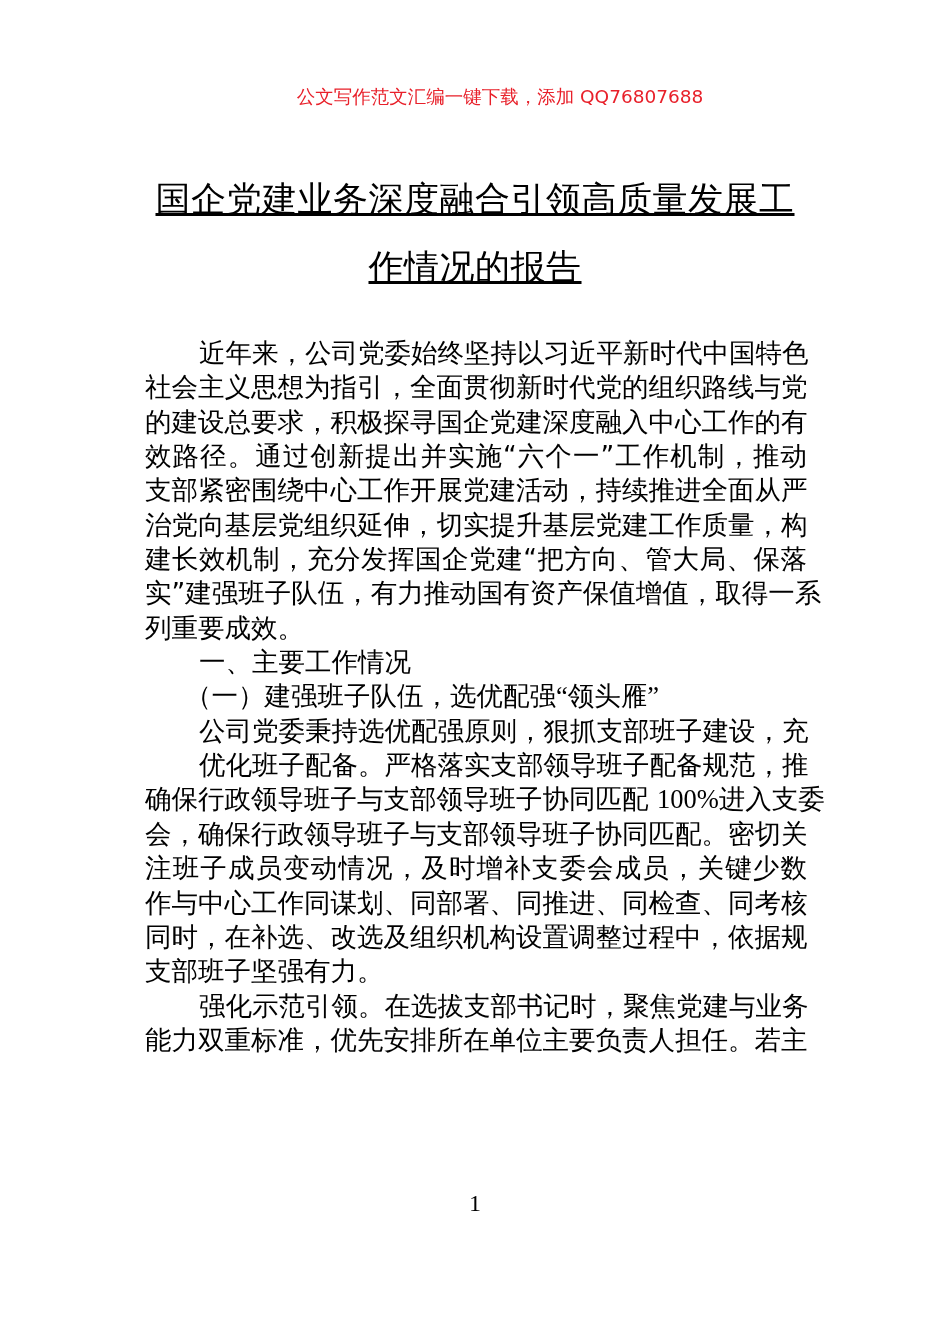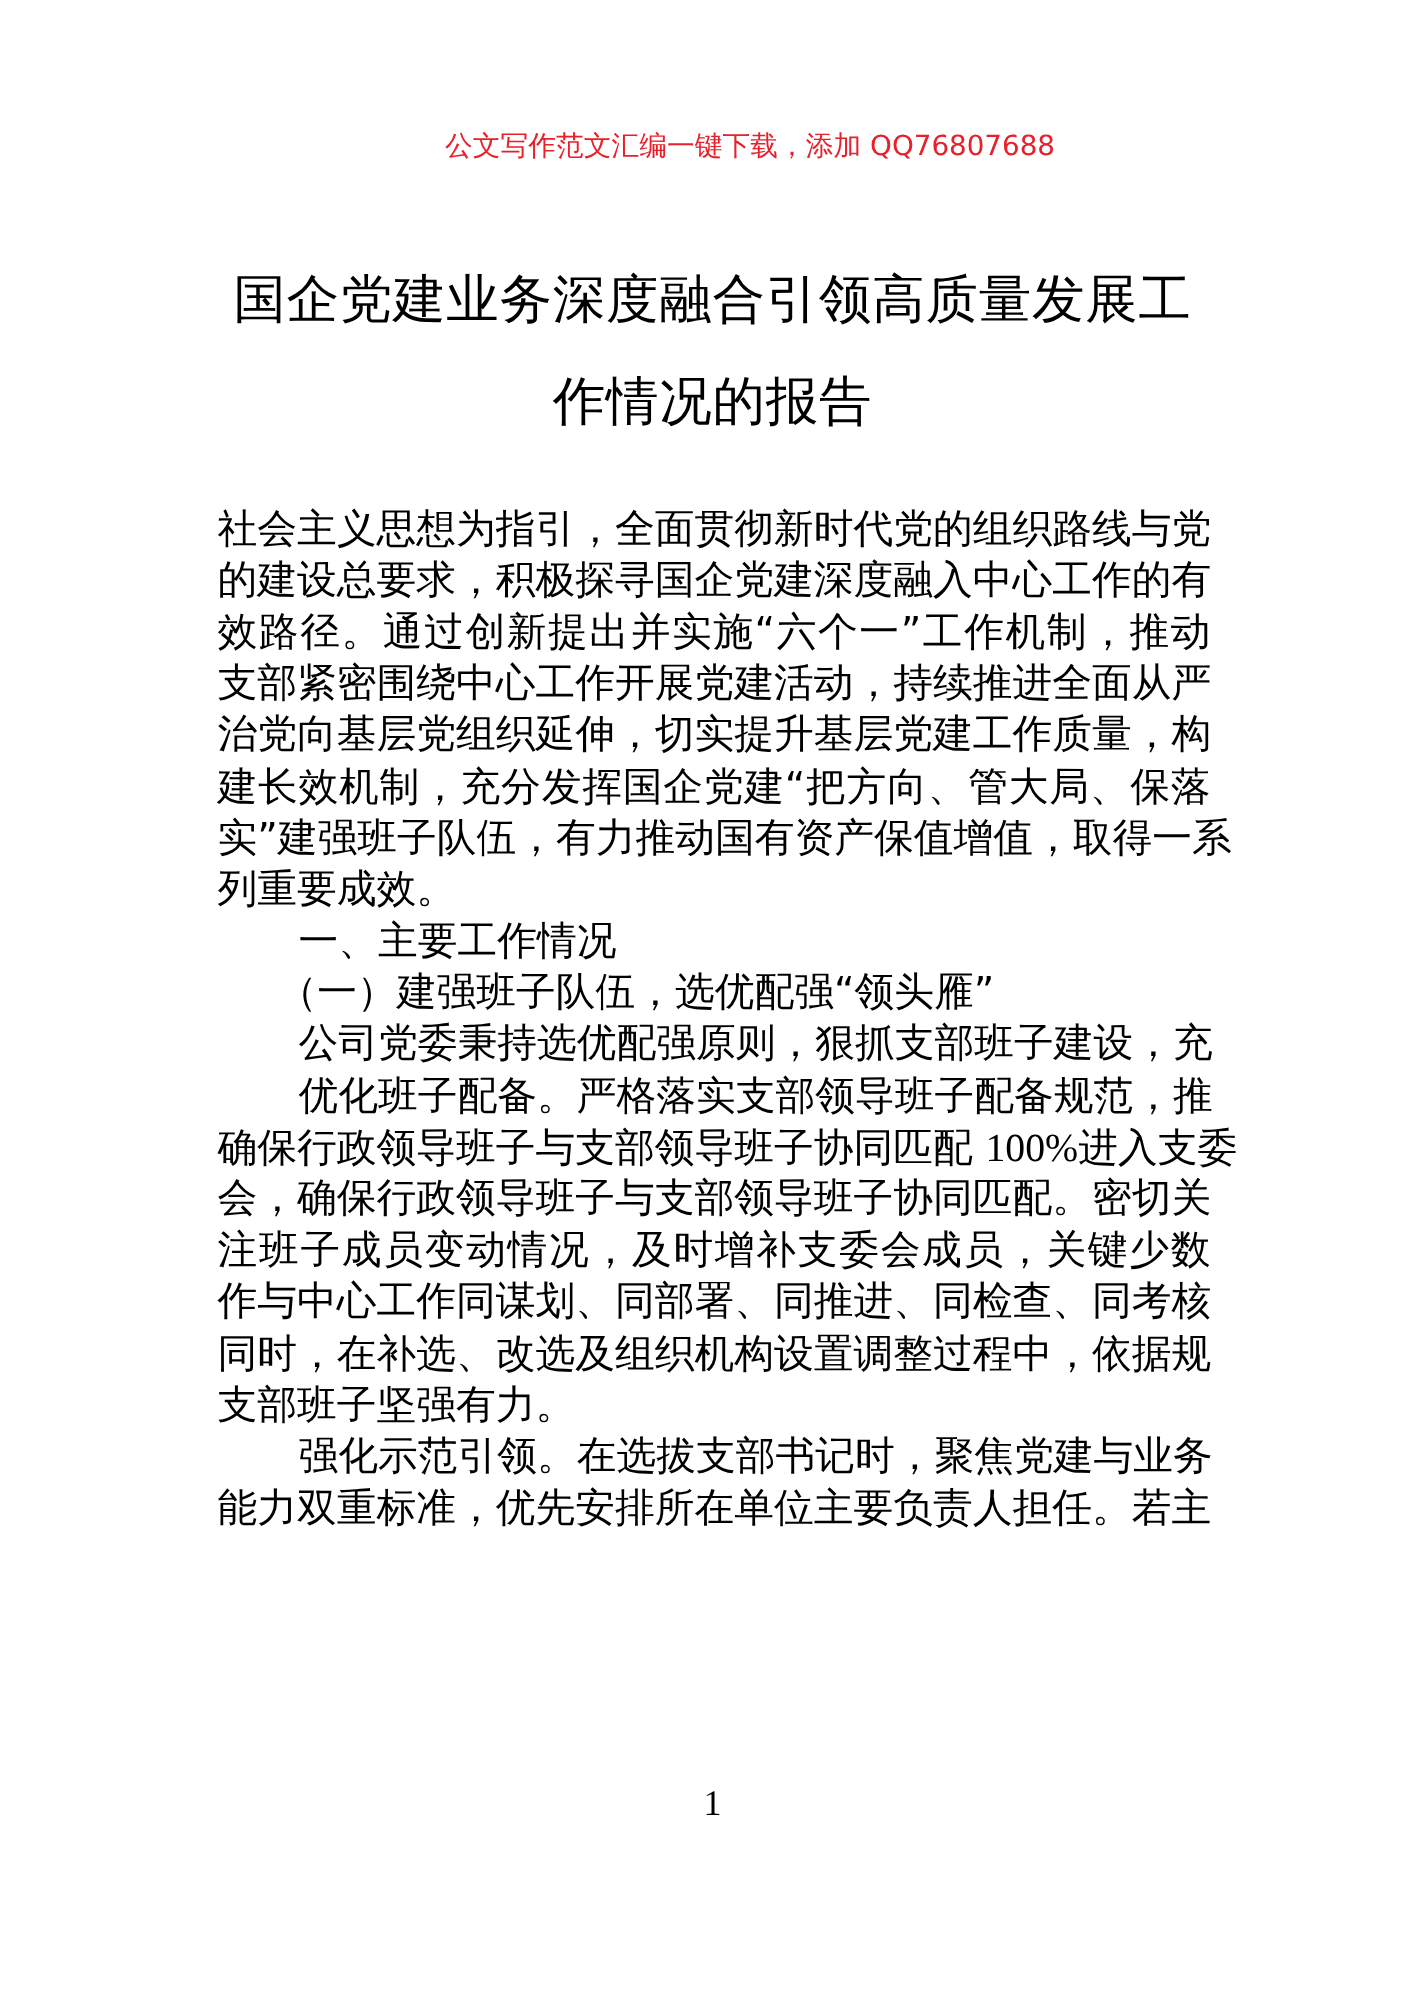--- a/index.html
+++ b/index.html
@@ -1,36 +1,37 @@
 <!DOCTYPE html>
 <html><head>
   <meta charset="utf-8">
   <style>
     html, body { margin: 0; padding: 0; background: #ffffff; }
     body { width: 950px; height: 1344px; position: relative; overflow: hidden; font-family: "DejaVu Sans", sans-serif; color: #000; }
     .header-note { position: absolute; top: 84px; left: 0; width: 1000px; text-align: center; color: #e8202a; font-size: 18.5px; letter-spacing: 0px; white-space: nowrap; }
-    .title { position: absolute; left: 145px; width: 660px; text-align: center; font-size: 35px; white-space: nowrap; letter-spacing: 0.5px; }
+    .title { position: absolute; left: 145px; width: 660px; text-align: center; font-size: 35px; white-space: nowrap; letter-spacing: 0.5px; text-decoration: underline; }
     .title.l1 { top: 176px; left: 130px; width: 690px; }
     .title.l2 { top: 244px; }
     .body { position: absolute; left: 145px; top: 336px; width: 662px; }
     .line { height: 34.35px; line-height: 34.35px; font-size: 26.5px; white-space: nowrap; text-align: justify; text-align-last: justify; }
-    .line.last { text-align-last: left; }
+    .line.last { text-align-last: left; font-family: Liberation Serif, serif; }
     .line.indent { padding-left: 54px; }
     .line .num { font-family: "Liberation Serif", serif; }
     .page-num { position: absolute; top: 1190px; left: 0; width: 950px; text-align: center; font-family: "Liberation Serif", serif; font-size: 24px; }
   </style>
 </head>
 <body>
 
 <div class="header-note">公文写作范文汇编一键下载，添加 QQ76807688</div>
 
 <div class="title l1">国企党建业务深度融合引领高质量发展工</div>
 <div class="title l2">作情况的报告</div>
 
 <div class="body">
+  <div class="line indent">近年来，公司党委始终坚持以习近平新时代中国特色</div>
   <div class="line">社会主义思想为指引，全面贯彻新时代党的组织路线与党</div>
   <div class="line">的建设总要求，积极探寻国企党建深度融入中心工作的有</div>
   <div class="line">效路径。通过创新提出并实施“六个一”工作机制，推动</div>
   <div class="line">支部紧密围绕中心工作开展党建活动，持续推进全面从严</div>
   <div class="line">治党向基层党组织延伸，切实提升基层党建工作质量，构</div>
   <div class="line">建长效机制，充分发挥国企党建“把方向、管大局、保落</div>
   <div class="line">实”建强班子队伍，有力推动国有资产保值增值，取得一系</div>
   <div class="line last">列重要成效。</div>
   <div class="line indent last">一、主要工作情况</div>
   <div class="line indent last" style="padding-left:40px;">（一）建强班子队伍，选优配强“领头雁”</div>

